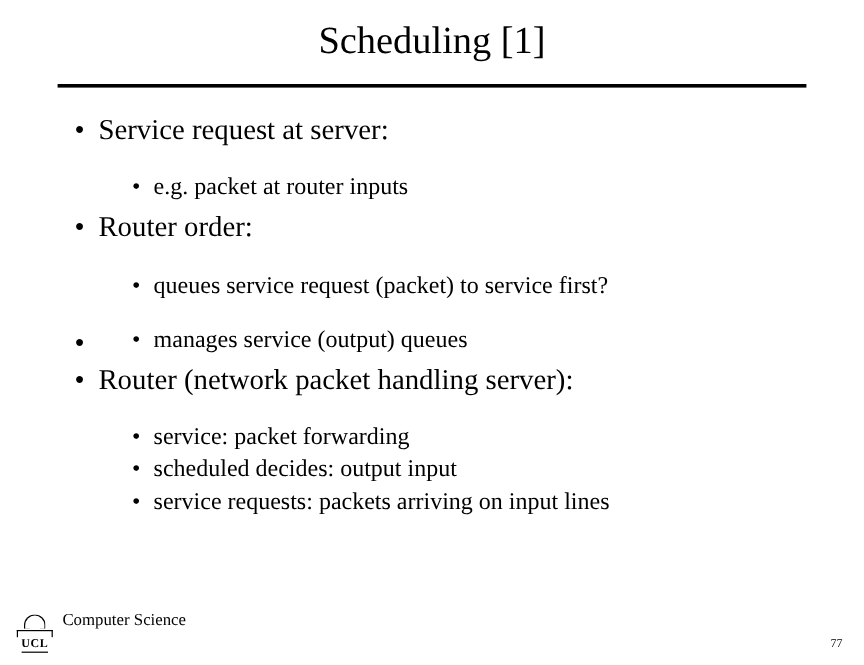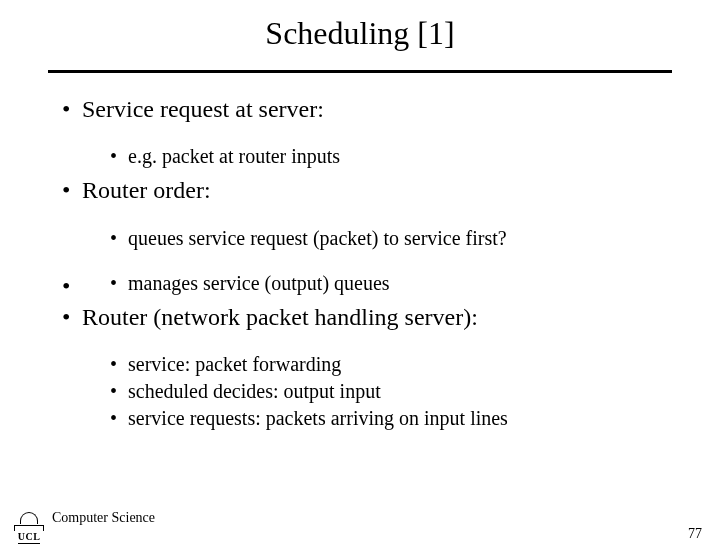--- a/index.html
+++ b/index.html
@@ -108,21 +108,21 @@
     line-height: 1;
     margin-top: 1px;
     border-bottom: 1px solid #000;
     padding-bottom: 1px;
   }
   .footer-dept {
     font-size: 14px;
     padding-bottom: 2px;
   }
   .page-num {
-    font-size: 14px;
+    font-size: 10px;
     padding-bottom: 2px;
     margin-top: 28px;
   }
 </style>
 </head>
 <body>
 
 <div class="slide">
   <h1 class="title">Scheduling [1]</h1>
   <hr class="rule">

